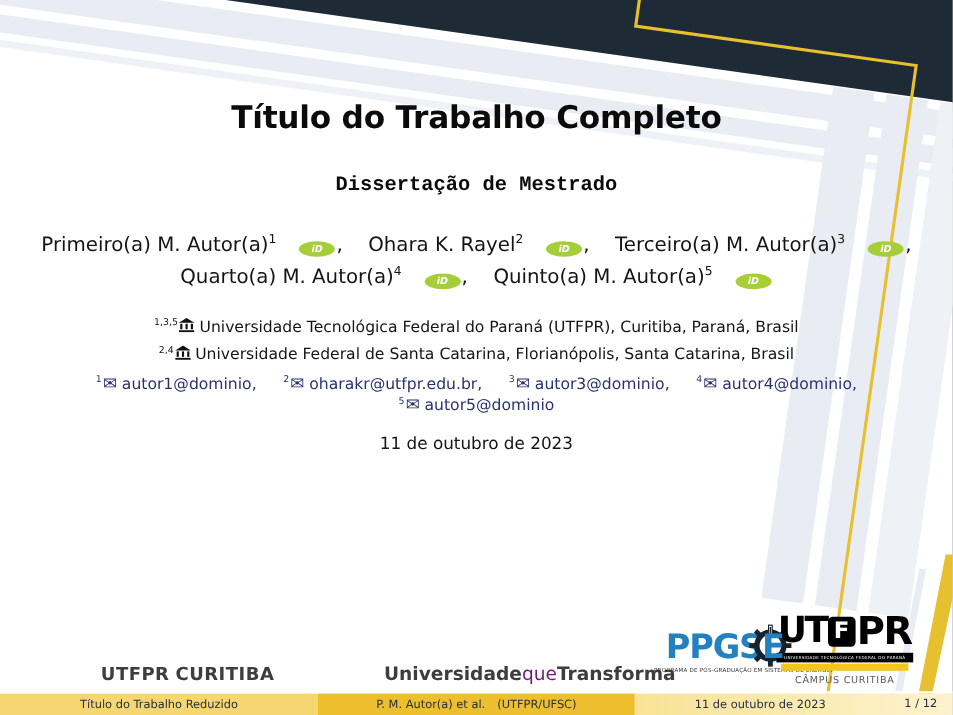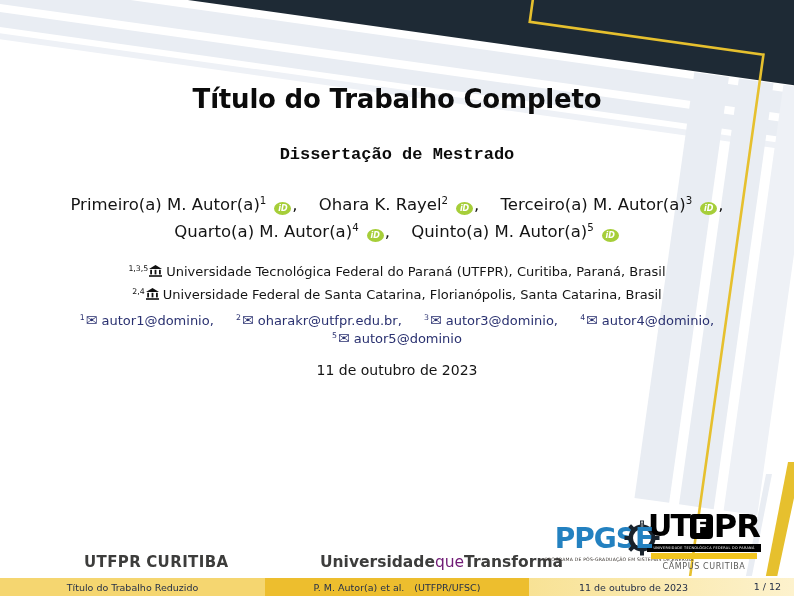--- a/index.html
+++ b/index.html
@@ -11,23 +11,23 @@
 
   .centerline { position:absolute; left:0; width:794px; text-align:center; white-space:nowrap; }
   .title    { top:84px; font-size:26px; font-weight:bold; letter-spacing:-0.2px; color:#0b0b0b; }
   .subtitle { top:145px; font-size:17px; font-weight:bold; color:#0b0b0b;font-family:Liberation Mono, monospace; }
 
   .authors { font-size:16.5px; color:#141414; }
   .authors-1 { top:194px; } .authors-2 { top:221px; }
   .author + .author { margin-left:16px; }
   .author sup { font-size:62%; }
   .orcid {
-    display:inline-block; width:17px; height:13px; border-radius:50%;
+    display:inline-block; width:30px; height:13px; border-radius:50%;
     background:#a6ce39; color:#ffffff; font-size:8px; font-weight:bold;
-    line-height:13px; text-align:center; margin:0 1px 0 8px; vertical-align:-1px;
+    line-height:13px; text-align:center; margin:0 1px 0 19px; vertical-align:-1px;
     font-style:italic;
   }
 
   .inst { font-size:13px; color:#141414; }
   .inst-1 { top:264px; } .inst-2 { top:287px; }
   .inst sup { font-size:60%; }
   .uni-icon { vertical-align:-1px; margin:0 4px 0 1px; }
 
   .emails { font-size:13px; color:#2a3170; }
   .emails-1 { top:312px; } .emails-2 { top:330px; }

